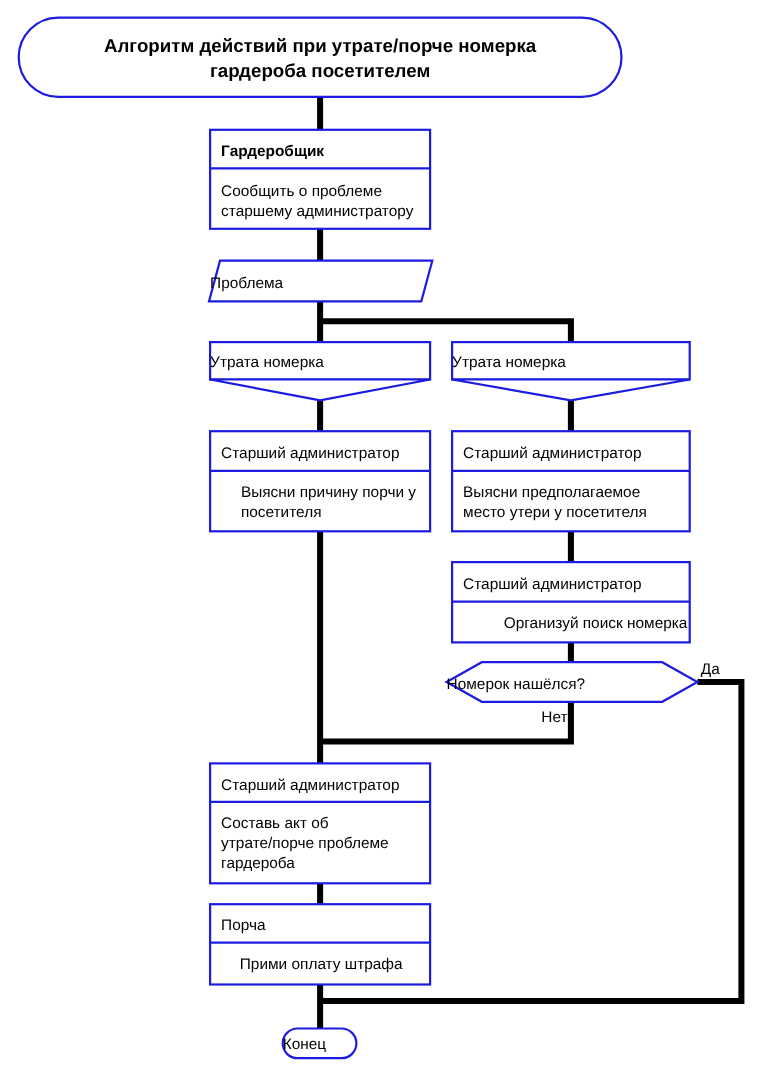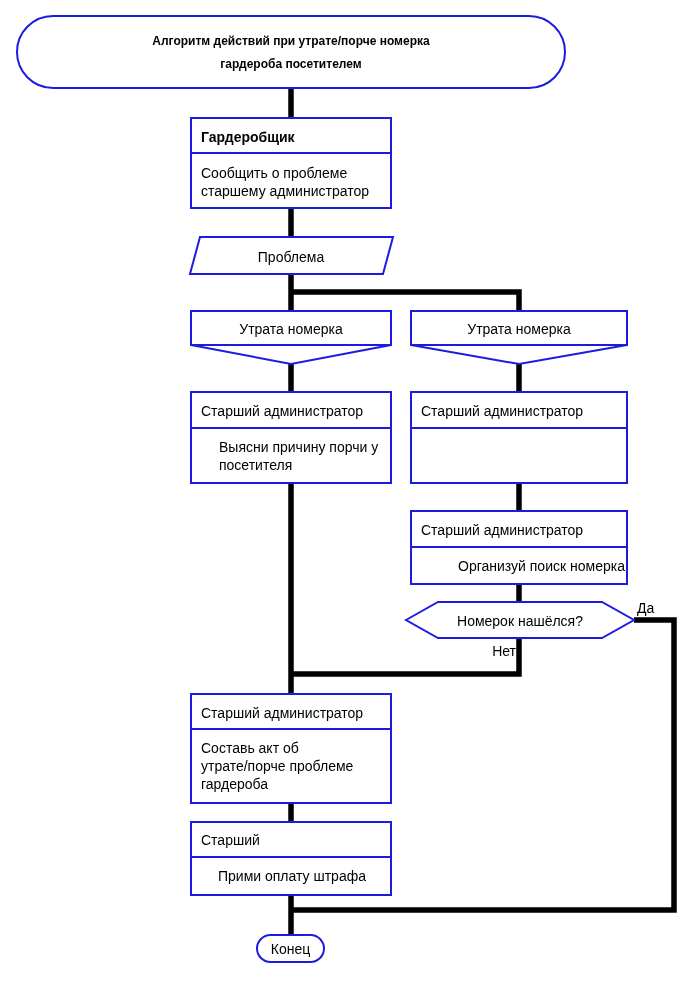--- a/index.html
+++ b/index.html
@@ -13,24 +13,24 @@
     overflow: hidden;
   }
   .stage svg { position: absolute; left: 0; top: 0; }
   .lbl {
     position: absolute;
     font-size: 14px;
     line-height: 18px;
     white-space: pre-line;
     color: #000000;
   }
-  .center { text-align: center; }
+  .center { }
   .right  { text-align: right; }
   .title-lbl {
-    font-size: 12px;
+    font-size: 17px;
     font-weight: bold;
     line-height: 23px;
     text-align: center;
   }
   .conn { stroke: #000000; stroke-width: 5.5; fill: none; }
   .shape { stroke: #1c1ce0; stroke-width: 2; fill: #ffffff; }
   .divider { stroke: #1c1ce0; stroke-width: 2; }
 </style>
 </head>
 <body>
@@ -82,43 +82,45 @@
 
       <rect class="shape" x="257" y="935" width="67" height="27" rx="13.5" ry="13.5"></rect>
     </g>
   </svg>
 
   <div class="lbl title-lbl" style="left:17px; top:30px; width:548px;">Алгоритм действий при утрате/порче номерка
 гардероба посетителем</div>
 
   <div class="lbl" style="left:201px; top:128px; width:182px;font-weight:bold;">Гардеробщик</div>
   <div class="lbl" style="left:201px; top:164px; width:182px;">Сообщить о проблеме
-старшему администратор</div>
+старшему администратору</div>
 
   <div class="lbl center" style="left:191px; top:248px; width:200px;">Проблема</div>
 
   <div class="lbl center" style="left:191px; top:320px; width:200px;">Утрата номерка</div>
   <div class="lbl center" style="left:411px; top:320px; width:216px;">Утрата номерка</div>
 
   <div class="lbl" style="left:201px; top:402px; width:182px;">Старший администратор</div>
   <div class="lbl" style="left:201px; top:438px; width:182px;margin-left:18px;">Выясни причину порчи у
 посетителя</div>
 
   <div class="lbl" style="left:421px; top:402px; width:198px;">Старший администратор</div>
+  <div class="lbl" style="left:421px; top:438px; width:198px;">Выясни предполагаемое
+место утери у посетителя</div>
 
   <div class="lbl" style="left:421px; top:521px; width:198px;">Старший администратор</div>
   <div class="lbl" style="left:438px; top:557px; width:198px;margin-left:20px;">Организуй поиск номерка</div>
 
   <div class="lbl center" style="left:406px; top:612px; width:228px;">Номерок нашёлся?</div>
   <div class="lbl" style="left:637px; top:599px; width:40px;">Да</div>
   <div class="lbl right" style="left:476px; top:642px; width:40px;">Нет</div>
 
   <div class="lbl" style="left:201px; top:704px; width:182px;">Старший администратор</div>
   <div class="lbl" style="left:201px; top:739px; width:182px;">Составь акт об
 утрате/порче проблеме
 гардероба</div>
 
-  <div class="lbl" style="left:201px; top:831px; width:182px;">Старший</div>
+  <div class="lbl" style="left:201px; top:831px; width:182px;">Порча</div>
   <div class="lbl" style="left:201px; top:867px; width:182px;text-align:center;">Прими оплату штрафа</div>
 
   <div class="lbl center" style="left:257px; top:940px; width:67px;">Конец</div>
 
 </div>
 
 </body></html>

